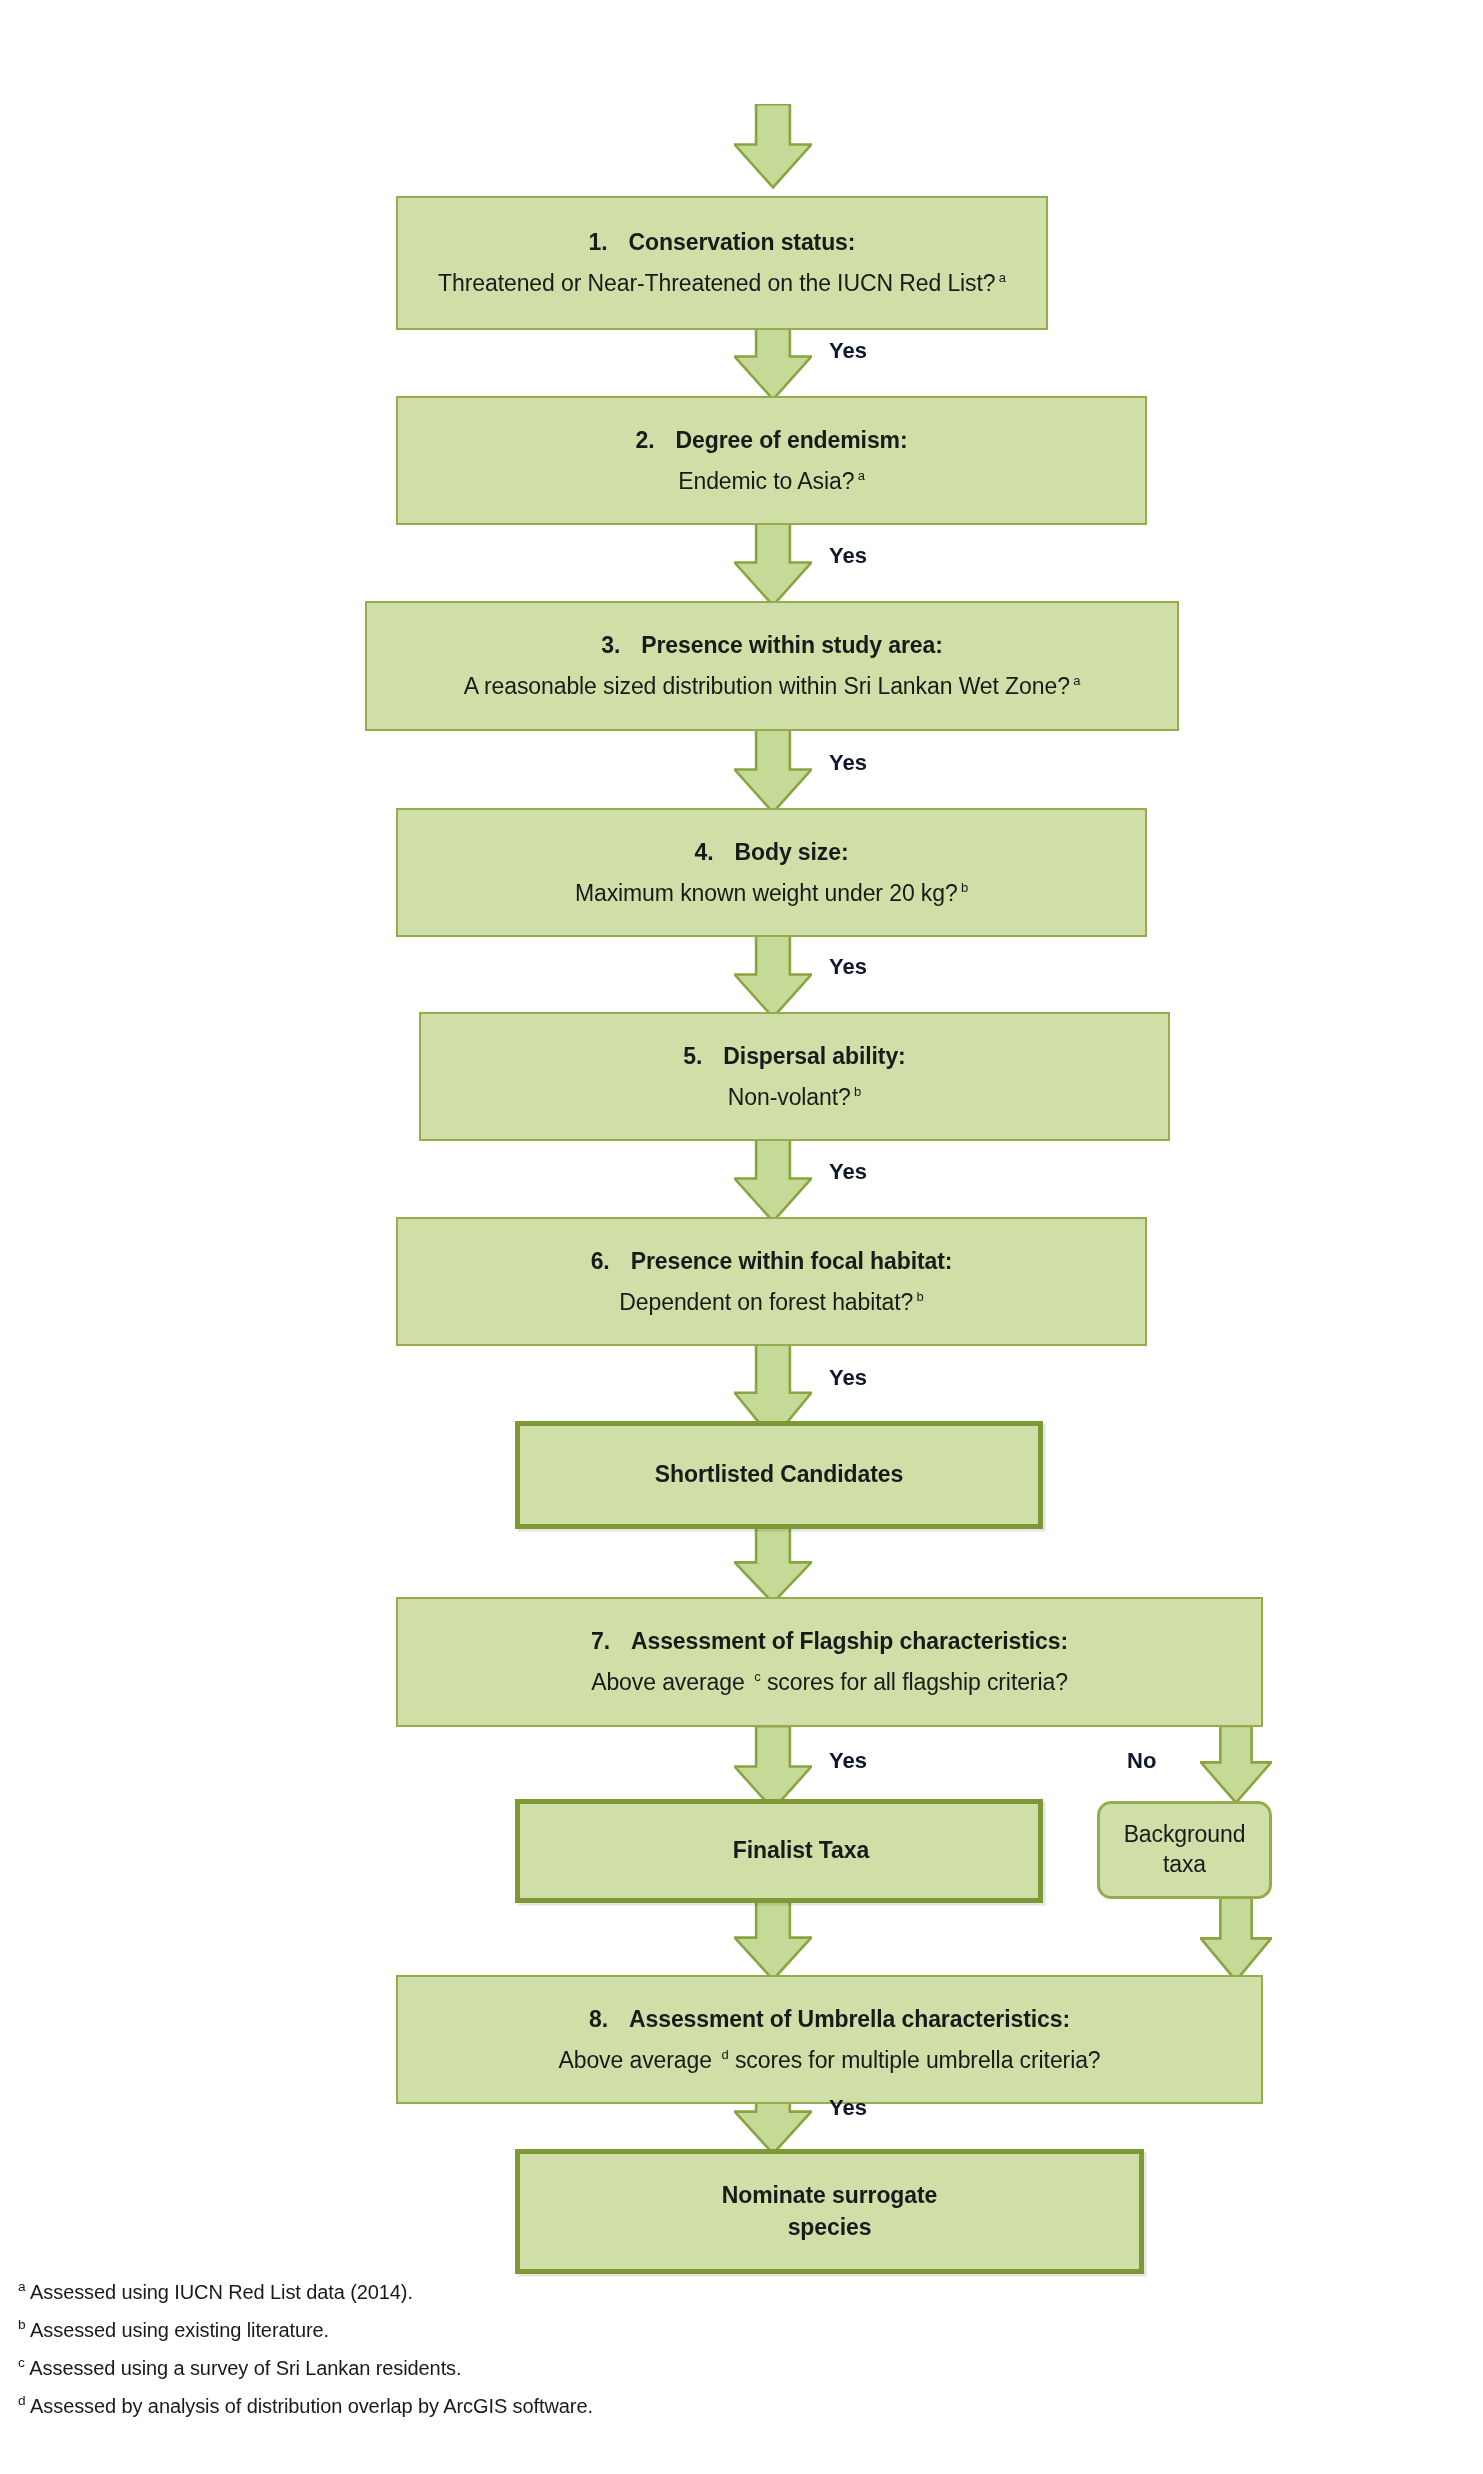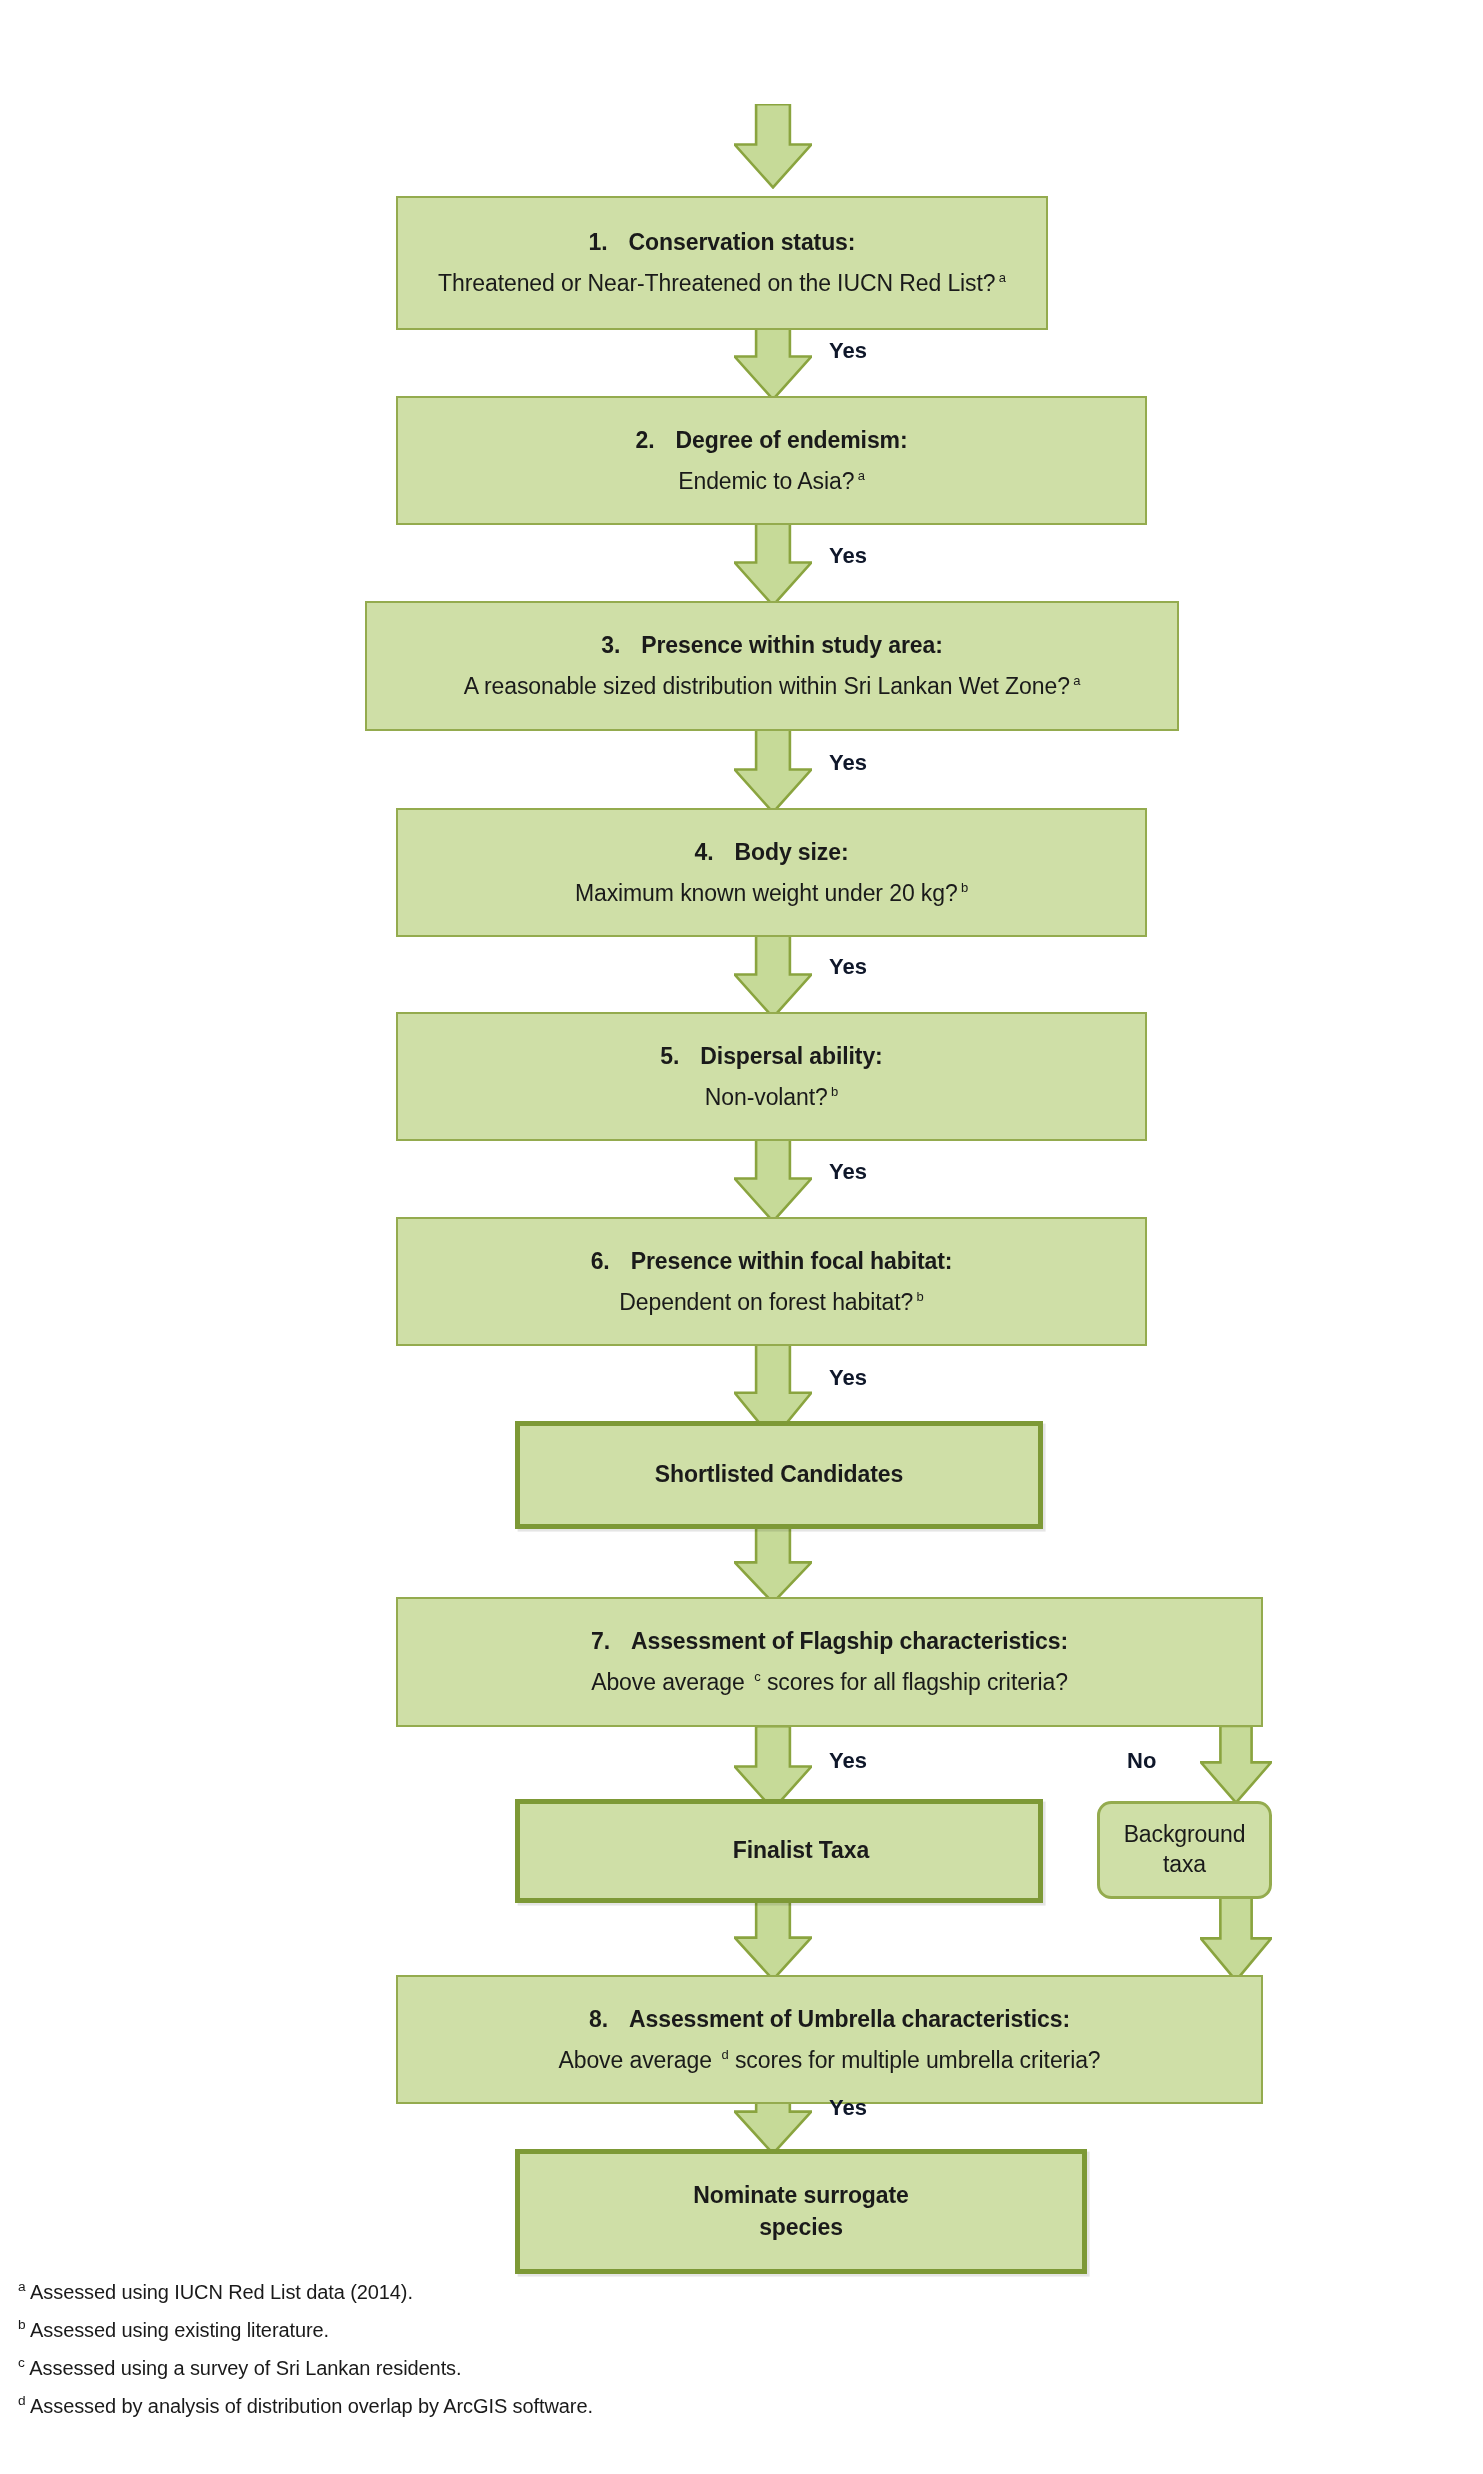--- a/index.html
+++ b/index.html
@@ -236,21 +236,21 @@
 
   <div class="node" style="left:396px; top:808px; width:751px; height:129px;">
     <div class="node-title">
       <span class="num">4.</span><span>Body size:</span>
     </div>
     <div class="node-sub">
       <span>Maximum known weight under 20 kg?</span><sup>b</sup>
     </div>
   </div>
 
-  <div class="node" style="left:396px; top:1012px; width:751px; height:129px;">
+  <div class="node" style="left:419px; top:1012px; width:751px; height:129px;">
     <div class="node-title">
       <span class="num">5.</span><span>Dispersal ability:</span>
     </div>
     <div class="node-sub">
       <span>Non-volant?</span><sup>b</sup>
     </div>
   </div>
 
   <div class="node" style="left:396px; top:1217px; width:751px; height:129px;">
     <div class="node-title">
@@ -285,21 +285,21 @@
 
   <div class="node" style="left:396px; top:1975px; width:867px; height:129px;">
     <div class="node-title">
       <span class="num">8.</span><span>Assessment of Umbrella characteristics:</span>
     </div>
     <div class="node-sub">
       <span>Above average </span><sup>d</sup><span> scores for multiple umbrella criteria?</span>
     </div>
   </div>
 
-  <div class="node thick" style="left:515px; top:2149px; width:572px; height:125px;">
+  <div class="node thick" style="left:515px; top:2149px; width:629px; height:125px;">
     <div class="node-single">Nominate surrogate</div>
     <div class="node-single">species</div>
   </div>
 
   <div class="edge-label" style="left:829px; top:338px;">Yes</div>
   <div class="edge-label" style="left:829px; top:543px;">Yes</div>
   <div class="edge-label" style="left:829px; top:750px;">Yes</div>
   <div class="edge-label" style="left:829px; top:954px;">Yes</div>
   <div class="edge-label" style="left:829px; top:1159px;">Yes</div>
   <div class="edge-label" style="left:829px; top:1365px;">Yes</div>

